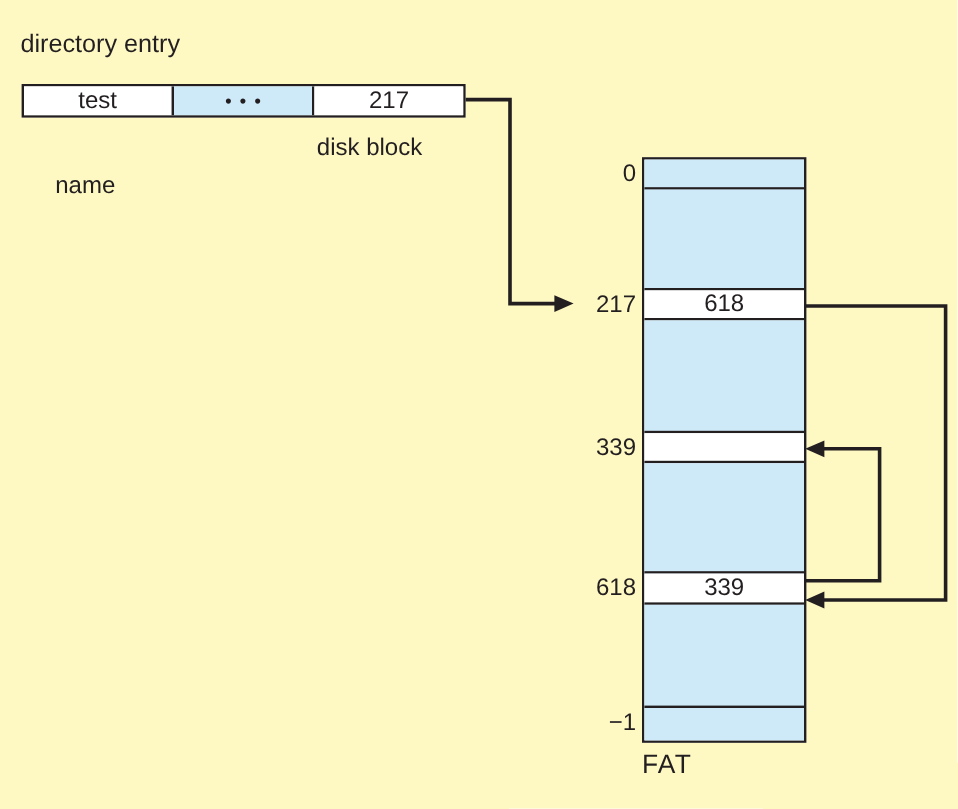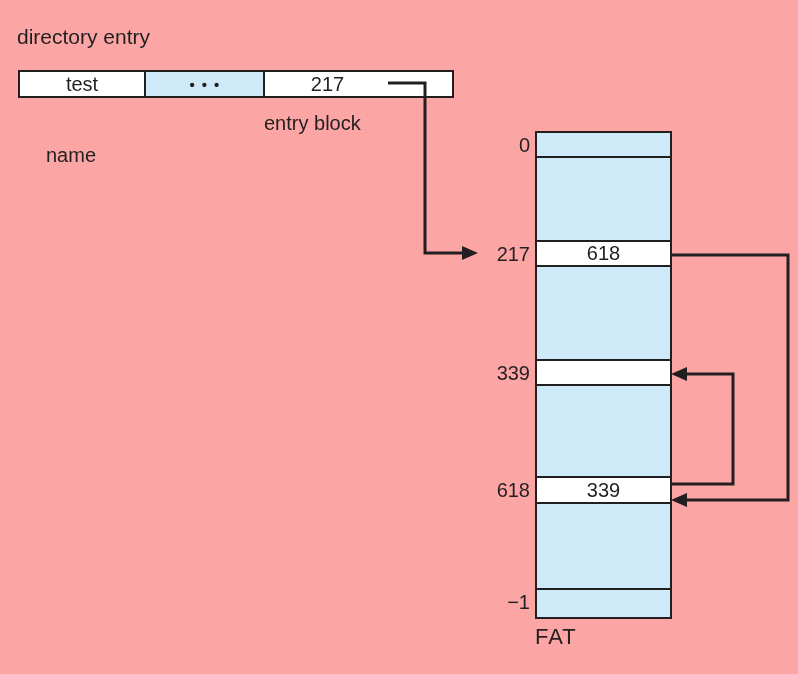--- a/index.html
+++ b/index.html
@@ -1,37 +1,37 @@
 <!DOCTYPE html>
 <html><head>
 <meta charset="utf-8">
 <style>
   html, body { margin: 0; padding: 0; background: #ffffff; }
   .canvas {
     position: relative;
     width: 798px;
     height: 674px;
-    background: #fca5a5;
+    background: #fef9c3;
     font-family: "Liberation Sans", "DejaVu Sans", sans-serif;
     color: #231f20;
     overflow: hidden;
   }
   .lbl {
     position: absolute;
     font-size: 20px;
     line-height: 22px;
     white-space: nowrap;
   }
   .title { left: 17px; top: 26px; font-size: 21px; }
 
   
   .dir-entry {
     position: absolute;
     left: 18px; top: 70px;
-    width: 436px; height: 28px;
+    width: 370px; height: 28px;
     box-sizing: border-box;
     border: 2px solid #231f20;
     display: flex;
     background: #ffffff;
     text-align: right;
   }
   .de-cell {
     box-sizing: border-box;
     display: flex;
     align-items: center;
@@ -125,21 +125,21 @@
 
   <div class="lbl title">directory entry</div>
 
   <div class="dir-entry">
     <div class="de-cell de-name">test</div>
     <div class="de-cell de-dots">•••</div>
     <div class="de-cell de-start">217</div>
   </div>
 
   <div class="lbl name-lbl">name</div>
-  <div class="lbl start-lbl">entry block</div>
+  <div class="lbl start-lbl">disk block</div>
 
   <div class="fat-table">
     <div class="fat-row row-blue  r0"></div>
     <div class="fat-row row-blue  r1"></div>
     <div class="fat-row row-white r2">618</div>
     <div class="fat-row row-blue  r3"></div>
     <div class="fat-row row-white r4"></div>
     <div class="fat-row row-blue  r5"></div>
     <div class="fat-row row-white r6">339</div>
     <div class="fat-row row-blue  r7"></div>

